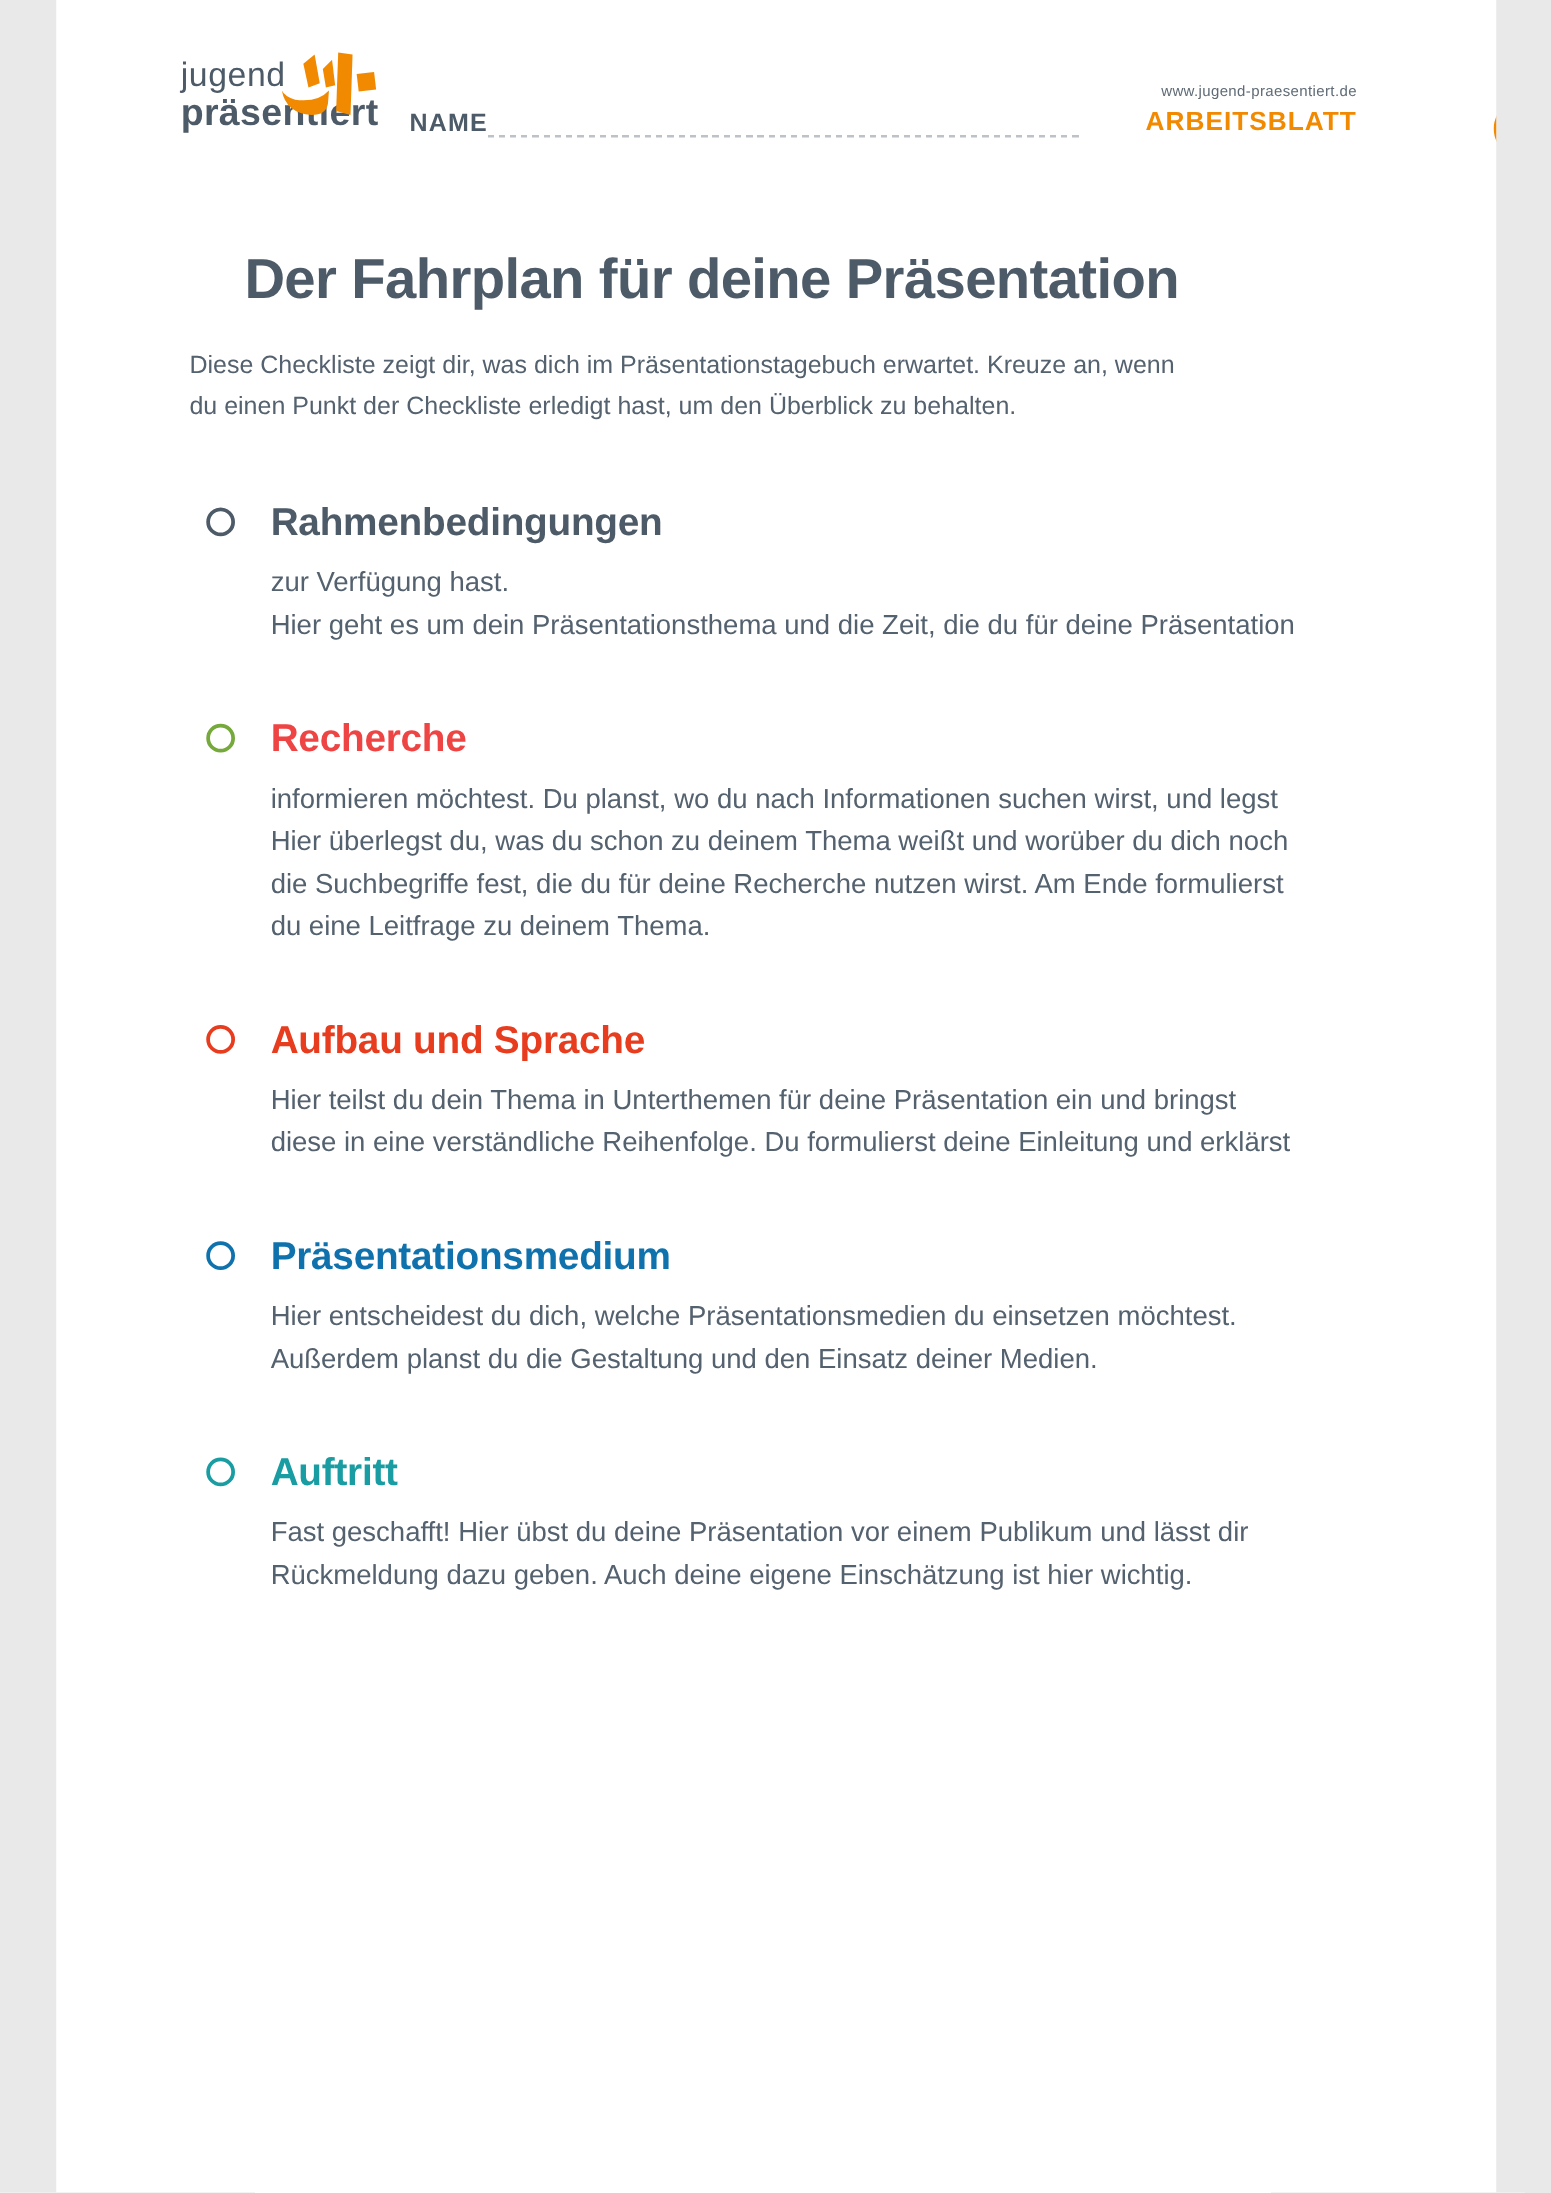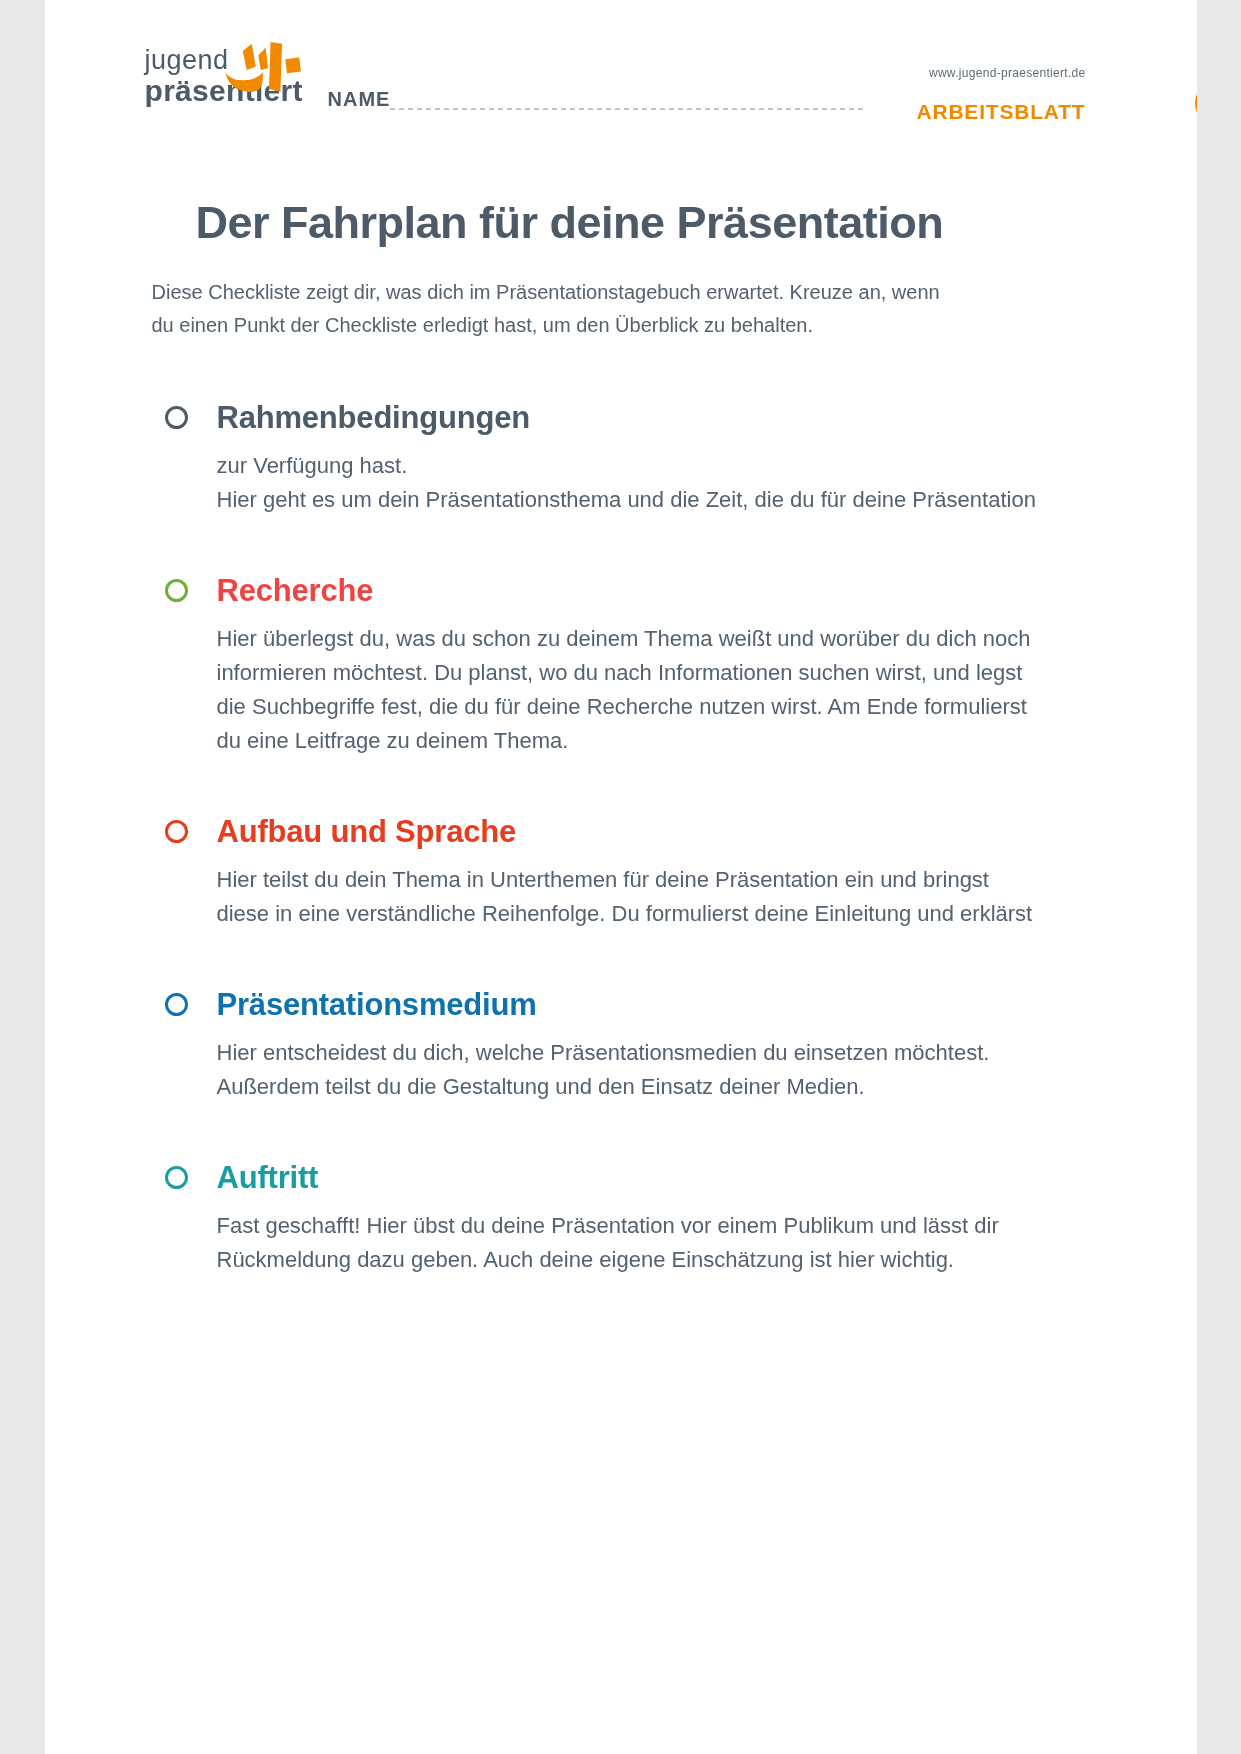--- a/index.html
+++ b/index.html
@@ -16,21 +16,21 @@
   .logo-bottom{ font-size:30px; font-weight:700; color:#4d5a68; letter-spacing:0.3px; line-height:32px; }
   .logo-icon{ position:absolute; left:78px; top:-4px; width:82px; height:66px; }
 
   .name-label{ position:absolute; left:283px; top:88px; font-size:20px; font-weight:700;
     color:#4d5a68; letter-spacing:1px; }
   .name-line{ position:absolute; left:345px; top:108px; width:475px; height:2px;
     background-image:repeating-linear-gradient(90deg, #bcc2c7 0 5px, transparent 5px 9px); }
 
   .header-right{ position:absolute; right:111px; top:66px; text-align:right; }
   .website{ font-size:12px; color:#5f6b76; letter-spacing:0.3px; }
-  .doc-label{ margin-top:20px; font-size:21px; font-weight:700; color:#f18a00; letter-spacing:0.8px; }
+  .doc-label{ margin-top:6px; font-size:21px; font-weight:700; color:#f18a00; letter-spacing:0.8px; }
 
   .page-circle{ position:absolute; left:1150px; top:80px; width:46px; height:46px;
     border:3px solid #f18a00; border-radius:50%; display:flex; align-items:center; justify-content:center;
     color:#f18a00; font-size:26px; line-height:1; }
 
   
   .content{ position:absolute; left:0; top:0; width:100%; padding:196px 100px 0 107px; }
   h1.title{ font-size:45px; line-height:54px; font-weight:700; color:#4d5a68; letter-spacing:-0.5px;margin-left:44px; }
   .intro{ margin-top:26px; font-size:20px; line-height:33px; color:#54616e; }
   .intro div{ white-space:nowrap; }
@@ -89,42 +89,42 @@
     <div class="sec-body">
             <div>zur Verfügung hast.</div>
             <div>Hier geht es um dein Präsentationsthema und die Zeit, die du für deine Präsentation</div>
           </div>
   </div>
 
   <div class="section">
     <div class="sec-bullet" style="border-color: rgb(118, 169, 60);"></div>
     <div class="sec-title" style="color: #ef4444;">Recherche</div>
     <div class="sec-body">
+            <div>informieren möchtest. Du planst, wo du nach Informationen suchen wirst, und legst</div>
             <div>Hier überlegst du, was du schon zu deinem Thema weißt und worüber du dich noch</div>
-            <div>informieren möchtest. Du planst, wo du nach Informationen suchen wirst, und legst</div>
             <div>die Suchbegriffe fest, die du für deine Recherche nutzen wirst. Am Ende formulierst</div>
             <div>du eine Leitfrage zu deinem Thema.</div>
           </div>
   </div>
 
   <div class="section">
     <div class="sec-bullet" style="border-color: rgb(231, 60, 30);"></div>
     <div class="sec-title" style="color: rgb(231, 60, 30);">Aufbau und Sprache</div>
     <div class="sec-body">
             <div>Hier teilst du dein Thema in Unterthemen für deine Präsentation ein und bringst</div>
             <div>diese in eine verständliche Reihenfolge. Du formulierst deine Einleitung und erklärst</div>
           </div>
   </div>
 
   <div class="section">
     <div class="sec-bullet" style="border-color: rgb(15, 114, 173);"></div>
     <div class="sec-title" style="color: rgb(15, 114, 173);">Präsentationsmedium</div>
     <div class="sec-body">
             <div>Hier entscheidest du dich, welche Präsentationsmedien du einsetzen möchtest.</div>
-            <div>Außerdem teilst du die Gestaltung und den Einsatz deiner Medien.</div>
+            <div>Außerdem planst du die Gestaltung und den Einsatz deiner Medien.</div>
           </div>
   </div>
 
   <div class="section">
     <div class="sec-bullet" style="border-color: rgb(25, 157, 162);"></div>
     <div class="sec-title" style="color: rgb(25, 157, 162);">Auftritt</div>
     <div class="sec-body">
             <div>Fast geschafft! Hier übst du deine Präsentation vor einem Publikum und lässt dir</div>
             <div>Rückmeldung dazu geben. Auch deine eigene Einschätzung ist hier wichtig.</div>
           </div>

